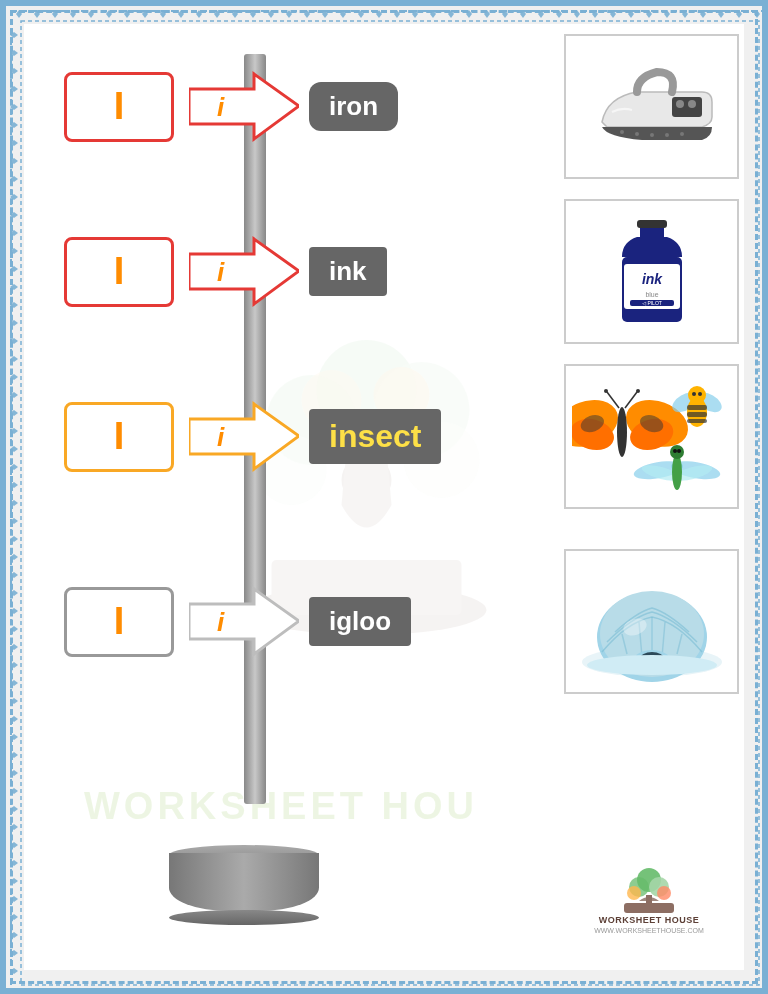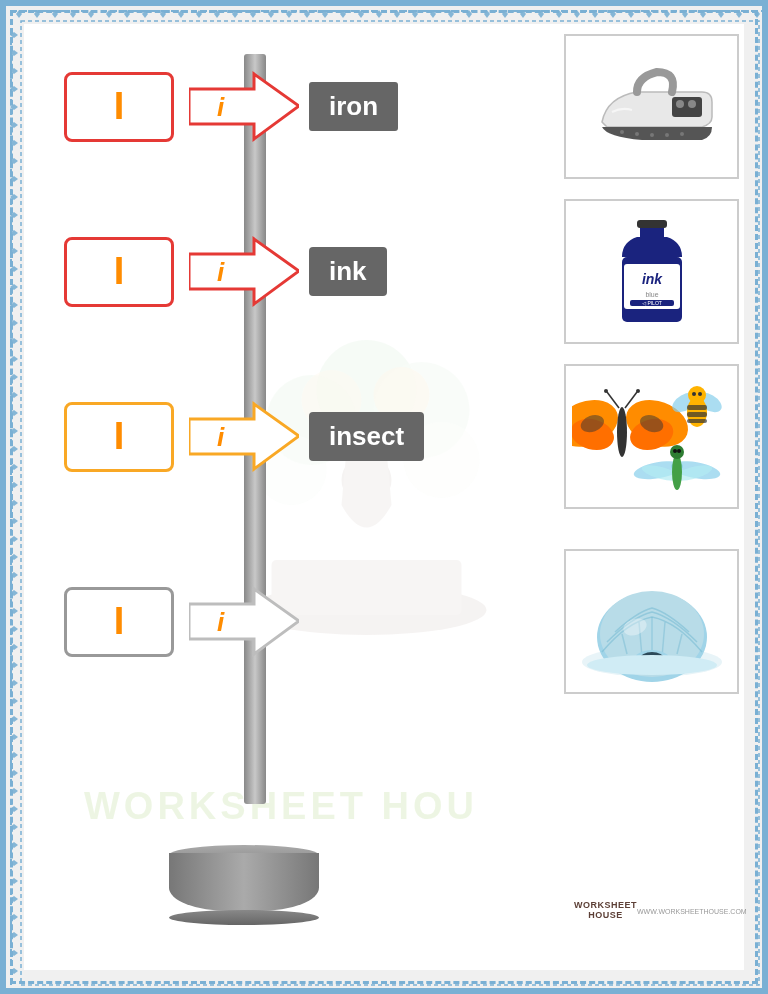--- a/index.html
+++ b/index.html
@@ -326,21 +326,21 @@
         <span>I</span>
       </div>
 
       <div style="position:relative;margin-left:15px;display:flex;align-items:center;">
         <svg width="110" height="75" viewBox="0 0 110 75">
           <polygon points="0,20 65,20 65,5 110,37 65,70 65,55 0,55" fill="white" stroke="#e53935" stroke-width="3"></polygon>
         </svg>
         <span style="position:absolute;left:28px;top:50%;transform:translateY(-50%);font-size:26px;font-style:italic;font-weight:bold;color:#ff8c00;">i</span>
       </div>
 
-      <div style="margin-left:10px;background:#666;color:white;padding:9px 20px;font-size:26px;font-weight:bold;border-radius:3px;">iron</div>
+      <div style="margin-left:10px;background:#666;color:white;padding:9px 20px;font-size:26px;font-weight:bold;border-radius:12px;">iron</div>
 
       <div style="position:absolute;right:5px;width:175px;height:145px;border:2px solid #ccc;background:white;display:flex;align-items:center;justify-content:center;">
 
         <svg width="140" height="110" viewBox="0 0 140 110">
 
           <path d="M20,70 Q25,45 55,40 L120,40 Q130,40 130,50 L130,65 Q130,72 120,75 L25,75 Z" fill="#e8e8e8" stroke="#bbb" stroke-width="1.5"></path>
 
           <path d="M20,75 Q25,85 60,88 L120,88 Q130,85 130,75 Z" fill="#555"></path>
 
           <path d="M55,40 Q55,25 75,20 Q95,20 90,40" fill="none" stroke="#999" stroke-width="8" stroke-linecap="round"></path>
@@ -399,21 +399,21 @@
     <div class="abs-row" style="top:375px;">
       <div class="letter-box yellow" style="margin-left:20px;">
         <span>I</span>
       </div>
       <div style="position:relative;margin-left:15px;display:flex;align-items:center;">
         <svg width="110" height="75" viewBox="0 0 110 75">
           <polygon points="0,20 65,20 65,5 110,37 65,70 65,55 0,55" fill="white" stroke="#f9a825" stroke-width="3"></polygon>
         </svg>
         <span style="position:absolute;left:28px;top:50%;transform:translateY(-50%);font-size:26px;font-style:italic;font-weight:bold;color:#ff8c00;">i</span>
       </div>
-      <div style="margin-left:10px;background:#666;color:#ffffff;padding:9px 20px;font-size:26px;font-weight:bold;border-radius:4px;">insect</div>
+      <div style="margin-left:10px;background:#666;color:#fde047;padding:9px 20px;font-size:32px;font-weight:bold;border-radius:4px;">insect</div>
       <div style="position:absolute;right:5px;width:175px;height:145px;border:2px solid #ccc;background:white;display:flex;align-items:center;justify-content:center;">
 
         <svg width="160" height="130" viewBox="0 0 160 130">
 
           <g transform="translate(50, 60)">
 
             <ellipse cx="-30" cy="-20" rx="32" ry="22" fill="#ff8c00" transform="rotate(-20)"></ellipse>
             <ellipse cx="-28" cy="10" rx="22" ry="15" fill="#ff6f00" transform="rotate(15)"></ellipse>
             <ellipse cx="30" cy="-20" rx="32" ry="22" fill="#ff8c00" transform="rotate(20)"></ellipse>
             <ellipse cx="28" cy="10" rx="22" ry="15" fill="#ff6f00" transform="rotate(-15)"></ellipse>
@@ -465,20 +465,21 @@
     <div class="abs-row" style="top:560px;">
       <div class="letter-box gray" style="margin-left:20px;">
         <span>I</span>
       </div>
       <div style="position:relative;margin-left:15px;display:flex;align-items:center;">
         <svg width="110" height="75" viewBox="0 0 110 75">
           <polygon points="0,20 65,20 65,5 110,37 65,70 65,55 0,55" fill="white" stroke="#bdbdbd" stroke-width="3"></polygon>
         </svg>
         <span style="position:absolute;left:28px;top:50%;transform:translateY(-50%);font-size:26px;font-style:italic;font-weight:bold;color:#ff8c00;">i</span>
       </div>
+      <div style="margin-left:10px;background:#666;color:white;padding:9px 20px;font-size:26px;font-weight:bold;border-radius:4px;">igloo</div>
       <div style="position:absolute;right:5px;width:175px;height:145px;border:2px solid #ccc;background:white;display:flex;align-items:center;justify-content:center;">
 
         <svg width="150" height="120" viewBox="0 0 150 120">
 
           <rect x="0" y="0" width="150" height="120" fill="white"></rect>
 
           <ellipse cx="75" cy="100" rx="70" ry="15" fill="#e8f4f8"></ellipse>
 
           <ellipse cx="75" cy="75" rx="55" ry="45" fill="#a0d4e8"></ellipse>
           <ellipse cx="75" cy="72" rx="52" ry="43" fill="#b8dce8"></ellipse>
@@ -496,21 +497,21 @@
           <ellipse cx="75" cy="98" rx="18" ry="10" fill="#a0d4e8"></ellipse>
           <ellipse cx="75" cy="97" rx="12" ry="7" fill="#2d4a5a"></ellipse>
 
           <ellipse cx="75" cy="103" rx="65" ry="10" fill="#d0ecf5"></ellipse>
 
           <ellipse cx="58" cy="65" rx="12" ry="8" fill="white" opacity="0.35" transform="rotate(-20 58 65)"></ellipse>
         </svg>
       </div>
     </div>
 
-    <div style="position:absolute;bottom:15px;right:20px;width:150px;height:90px;z-index:10;display:flex;flex-direction:row;align-items:center;justify-content:flex-start;background:white;">
+    <div style="position:absolute;bottom:15px;right:20px;width:150px;height:90px;z-index:10;display:flex;flex-direction:column;align-items:center;justify-content:flex-start;background:white;">
       <svg width="60" height="50" viewBox="0 0 60 50">
 
         <rect x="5" y="38" width="50" height="10" rx="3" fill="#8d6e63"></rect>
 
         <path d="M20,36 Q30,28 40,36" fill="#a1887f"></path>
 
         <circle cx="20" cy="22" r="10" fill="#81c784" opacity="0.9"></circle>
         <circle cx="30" cy="15" r="12" fill="#66bb6a" opacity="0.9"></circle>
         <circle cx="40" cy="22" r="10" fill="#a5d6a7" opacity="0.9"></circle>
 

